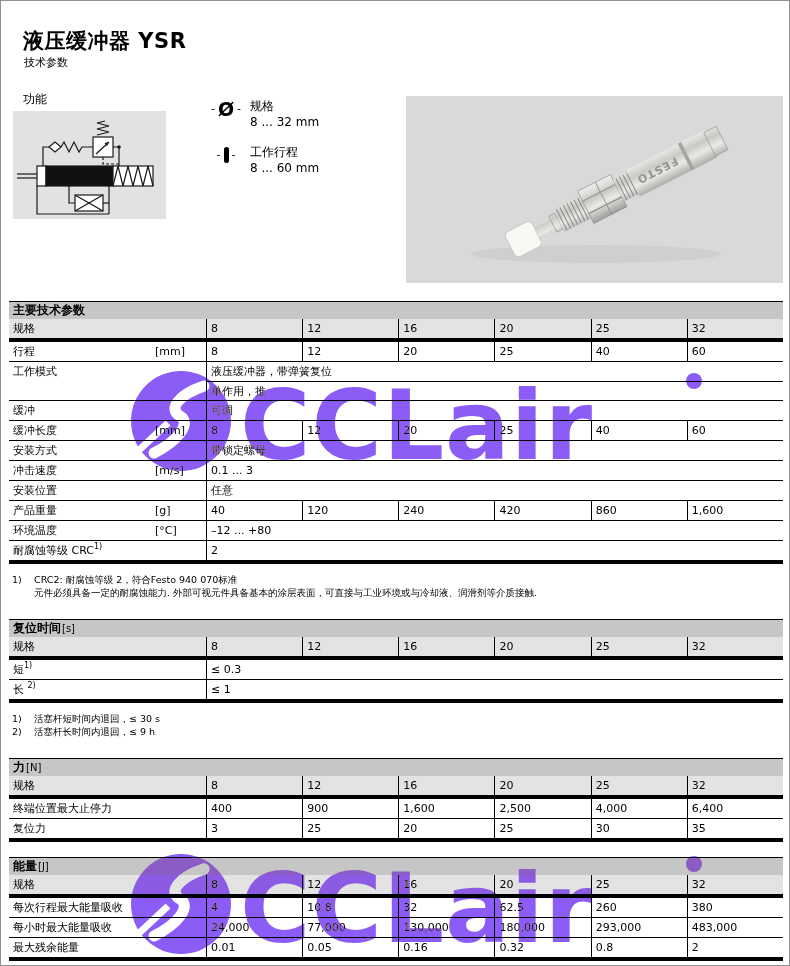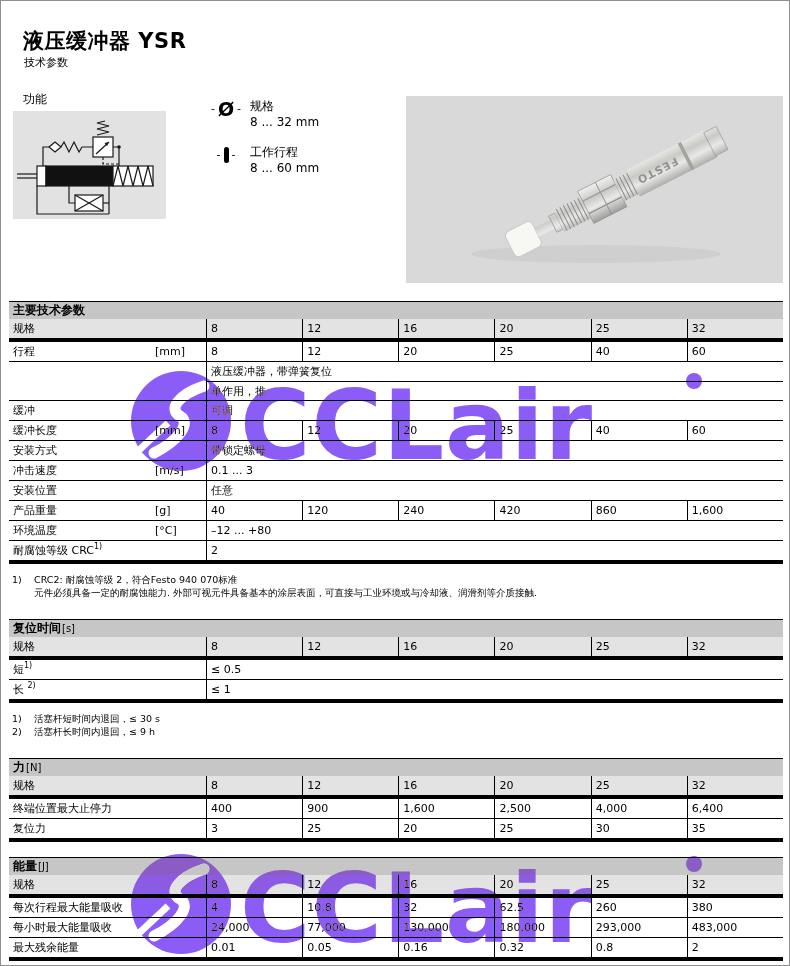--- a/index.html
+++ b/index.html
@@ -194,20 +194,21 @@
           <div class="cell">行程</div>
           <div class="cell">[mm]</div>
           <div class="cell v">8</div>
           <div class="cell v">12</div>
           <div class="cell v">20</div>
           <div class="cell v">25</div>
           <div class="cell v">40</div>
           <div class="cell v">60</div>
         </div>
         <div class="row dual data">
+          <div class="cell lbl">工作模式</div>
           <div class="cell sl">液压缓冲器，带弹簧复位</div>
           <div class="cell sl l2">单作用，推</div>
         </div>
         <div class="row span1 data">
           <div class="cell">缓冲</div>
           <div class="cell"></div>
           <div class="cell v">可调</div>
         </div>
         <div class="row vals data">
           <div class="cell">缓冲长度</div>
@@ -278,21 +279,21 @@
           <div class="cell v">12</div>
           <div class="cell v">16</div>
           <div class="cell v">20</div>
           <div class="cell v">25</div>
           <div class="cell v">32</div>
         </div>
         <div class="thick"></div>
         <div class="row span1 data first">
           <div class="cell">短<sup>1)</sup></div>
           <div class="cell"></div>
-          <div class="cell v">≤ 0.5</div>
+          <div class="cell v">≤ 0.3</div>
         </div>
         <div class="row span1 data">
           <div class="cell">长 <sup>2)</sup></div>
           <div class="cell"></div>
           <div class="cell v">≤ 1</div>
         </div>
         <div class="bbar"></div>
       </div>
       <div class="fnotes">
         <div class="fn">

